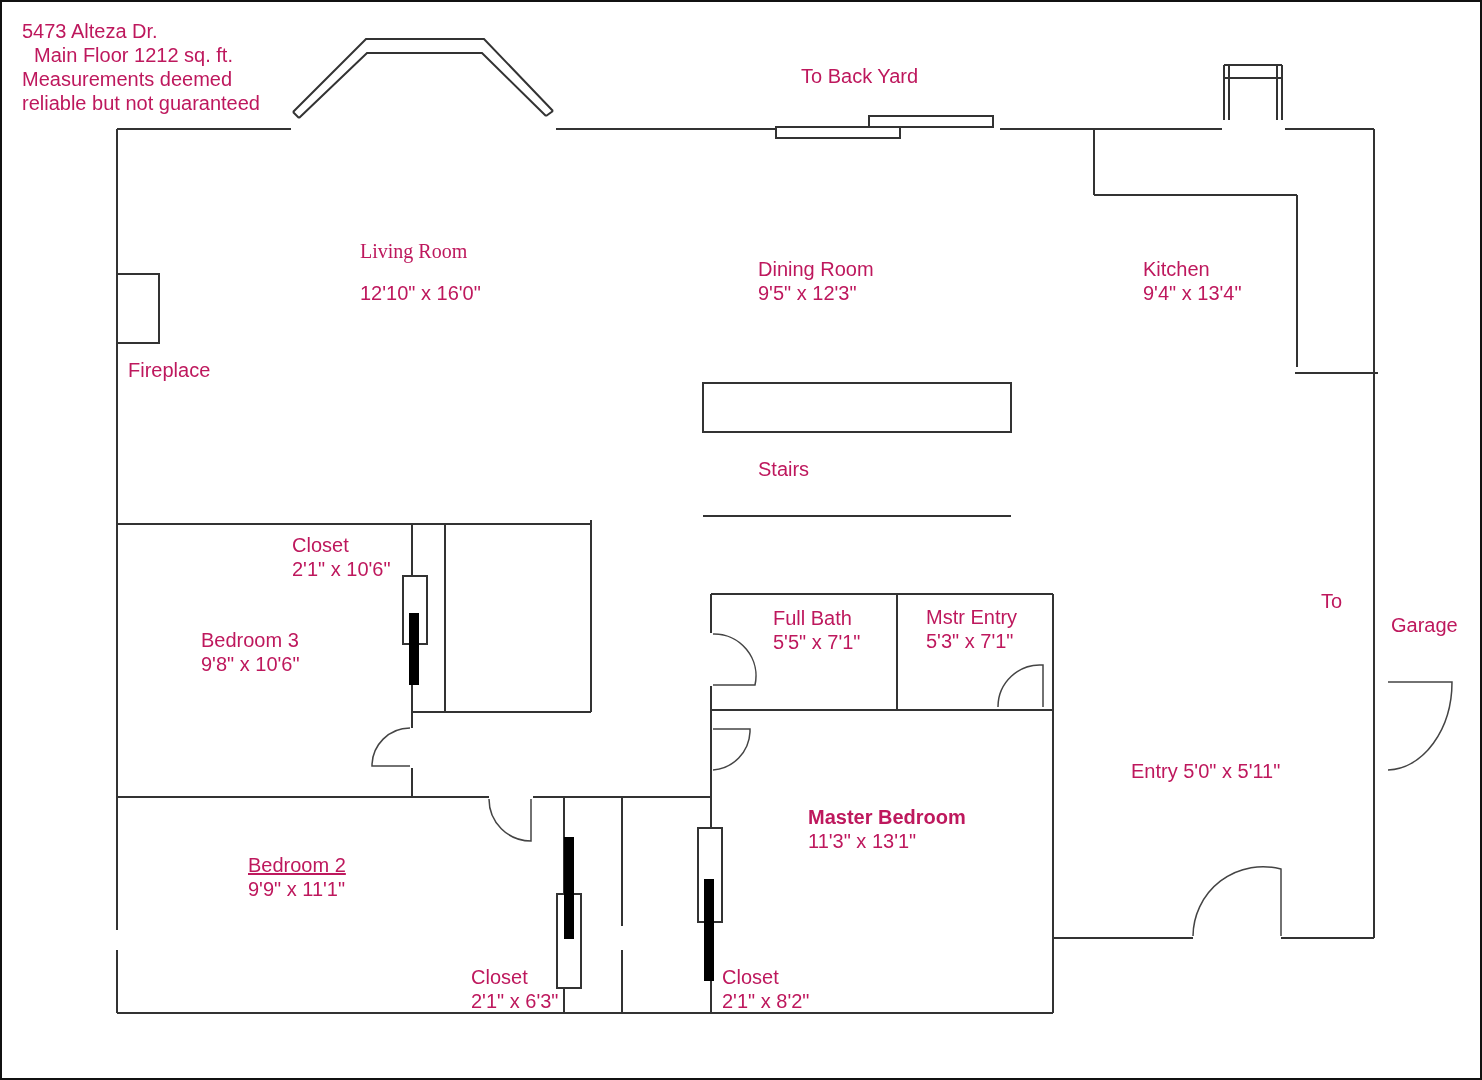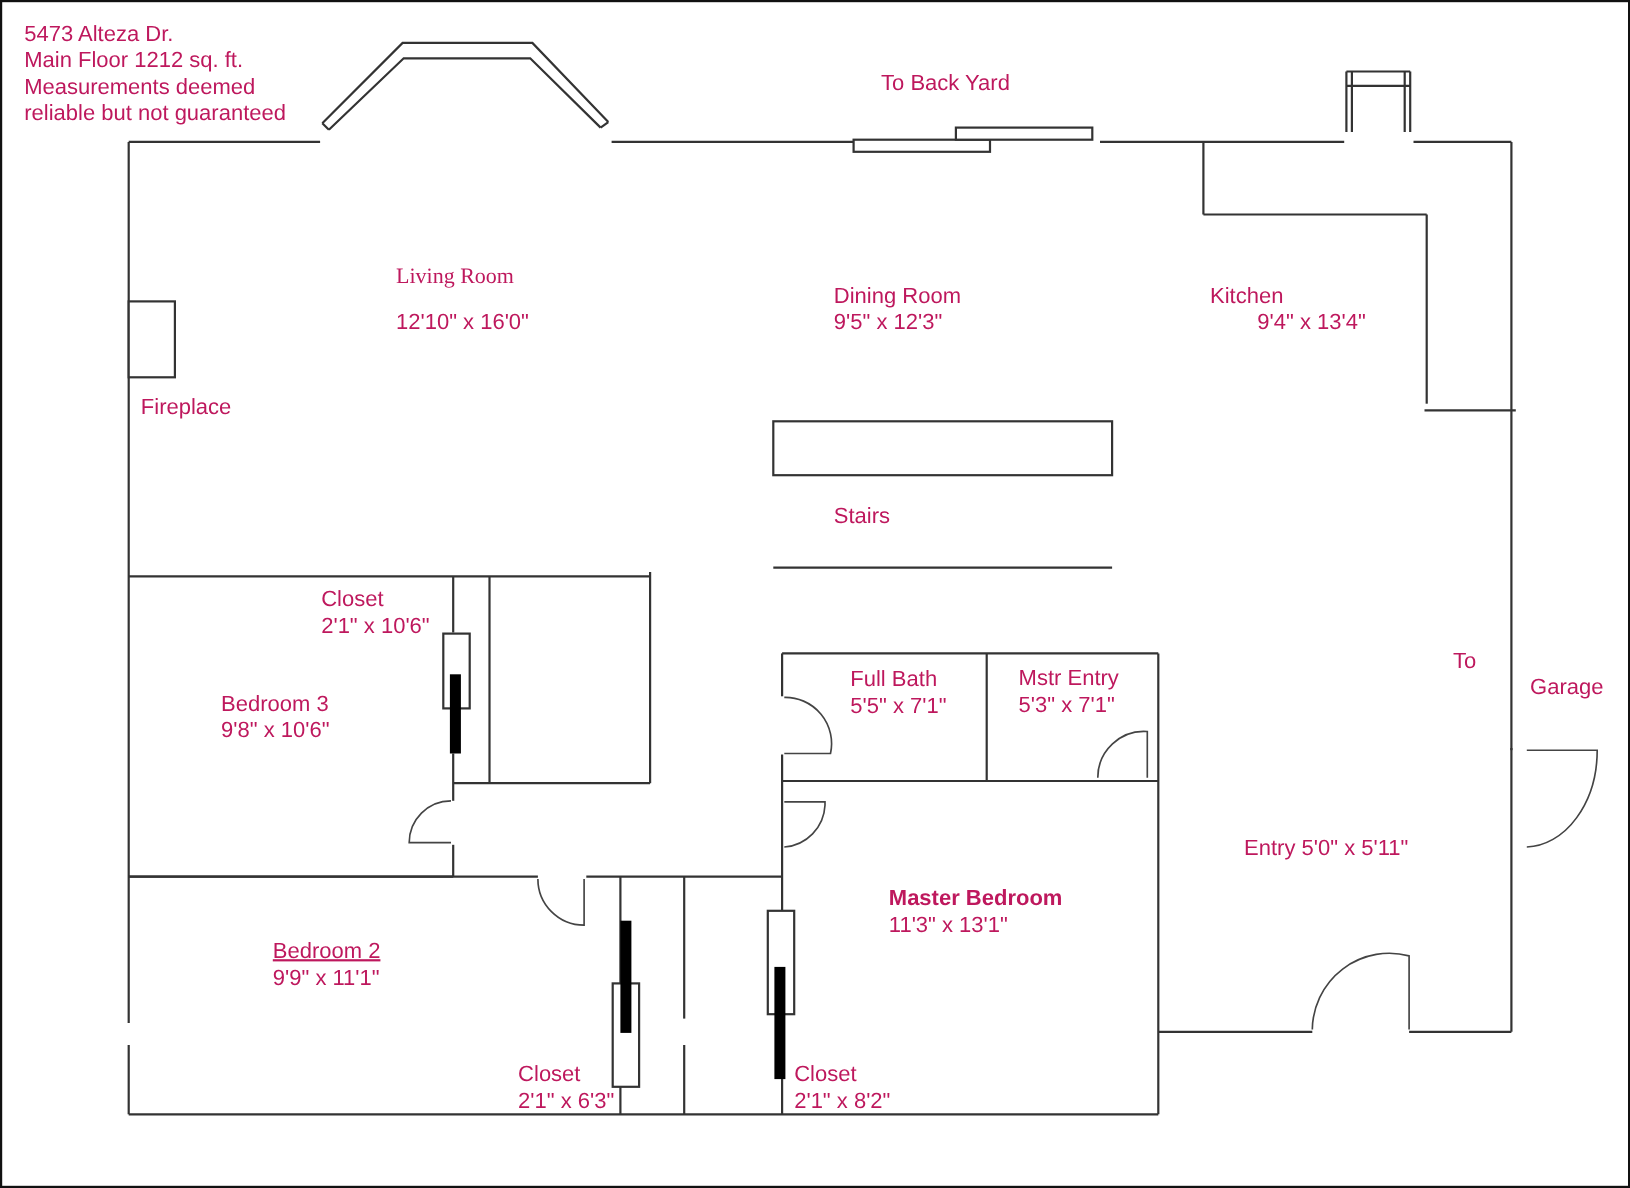--- a/index.html
+++ b/index.html
@@ -113,35 +113,35 @@
   </g>
 
   <g>
     <line class="wall" x1="1374" y1="680" x2="1374" y2="682"></line>
     <path class="door" d="M 1388 682 L 1452 682 A 66 88 0 0 1 1388 770"></path>
     <path class="door" d="M 1193 936 A 70 70 0 0 1 1281 869 L 1281 936"></path>
   </g>
 </svg>
 
 <div class="lbl" style="left:22px;top:19px;">5473 Alteza Dr.</div>
-<div class="lbl" style="left:22px;top:43px;text-align:center;">Main Floor 1212 sq. ft.</div>
+<div class="lbl" style="left:34px;top:43px;text-align:center;">Main Floor 1212 sq. ft.</div>
 <div class="lbl" style="left:22px;top:67px;">Measurements deemed</div>
 <div class="lbl" style="left:22px;top:91px;">reliable but not guaranteed</div>
 
 <div class="lbl" style="left:801px;top:64px;">To Back Yard</div>
 <div class="lbl" style="left:1321px;top:589px;">To</div>
 <div class="lbl" style="left:1391px;top:613px;">Garage</div>
 
 <div class="lbl" style="left:360px;top:239px;font-family:Liberation Serif, serif;">Living Room</div>
 <div class="lbl" style="left:360px;top:281px;">12'10" x 16'0"</div>
 
 <div class="lbl" style="left:758px;top:257px;">Dining Room</div>
 <div class="lbl" style="left:758px;top:281px;">9'5" x 12'3"</div>
 
-<div class="lbl" style="left:1100px;top:257px;">Kitchen</div>
+<div class="lbl" style="left:1143px;top:257px;">Kitchen</div>
 <div class="lbl" style="left:1143px;top:281px;">9'4" x 13'4"</div>
 
 <div class="lbl" style="left:128px;top:358px;">Fireplace</div>
 <div class="lbl" style="left:758px;top:457px;">Stairs</div>
 
 <div class="lbl" style="left:292px;top:533px;">Closet</div>
 <div class="lbl" style="left:292px;top:557px;">2'1" x 10'6"</div>
 
 <div class="lbl" style="left:201px;top:628px;">Bedroom 3</div>
 <div class="lbl" style="left:201px;top:652px;">9'8" x 10'6"</div>

